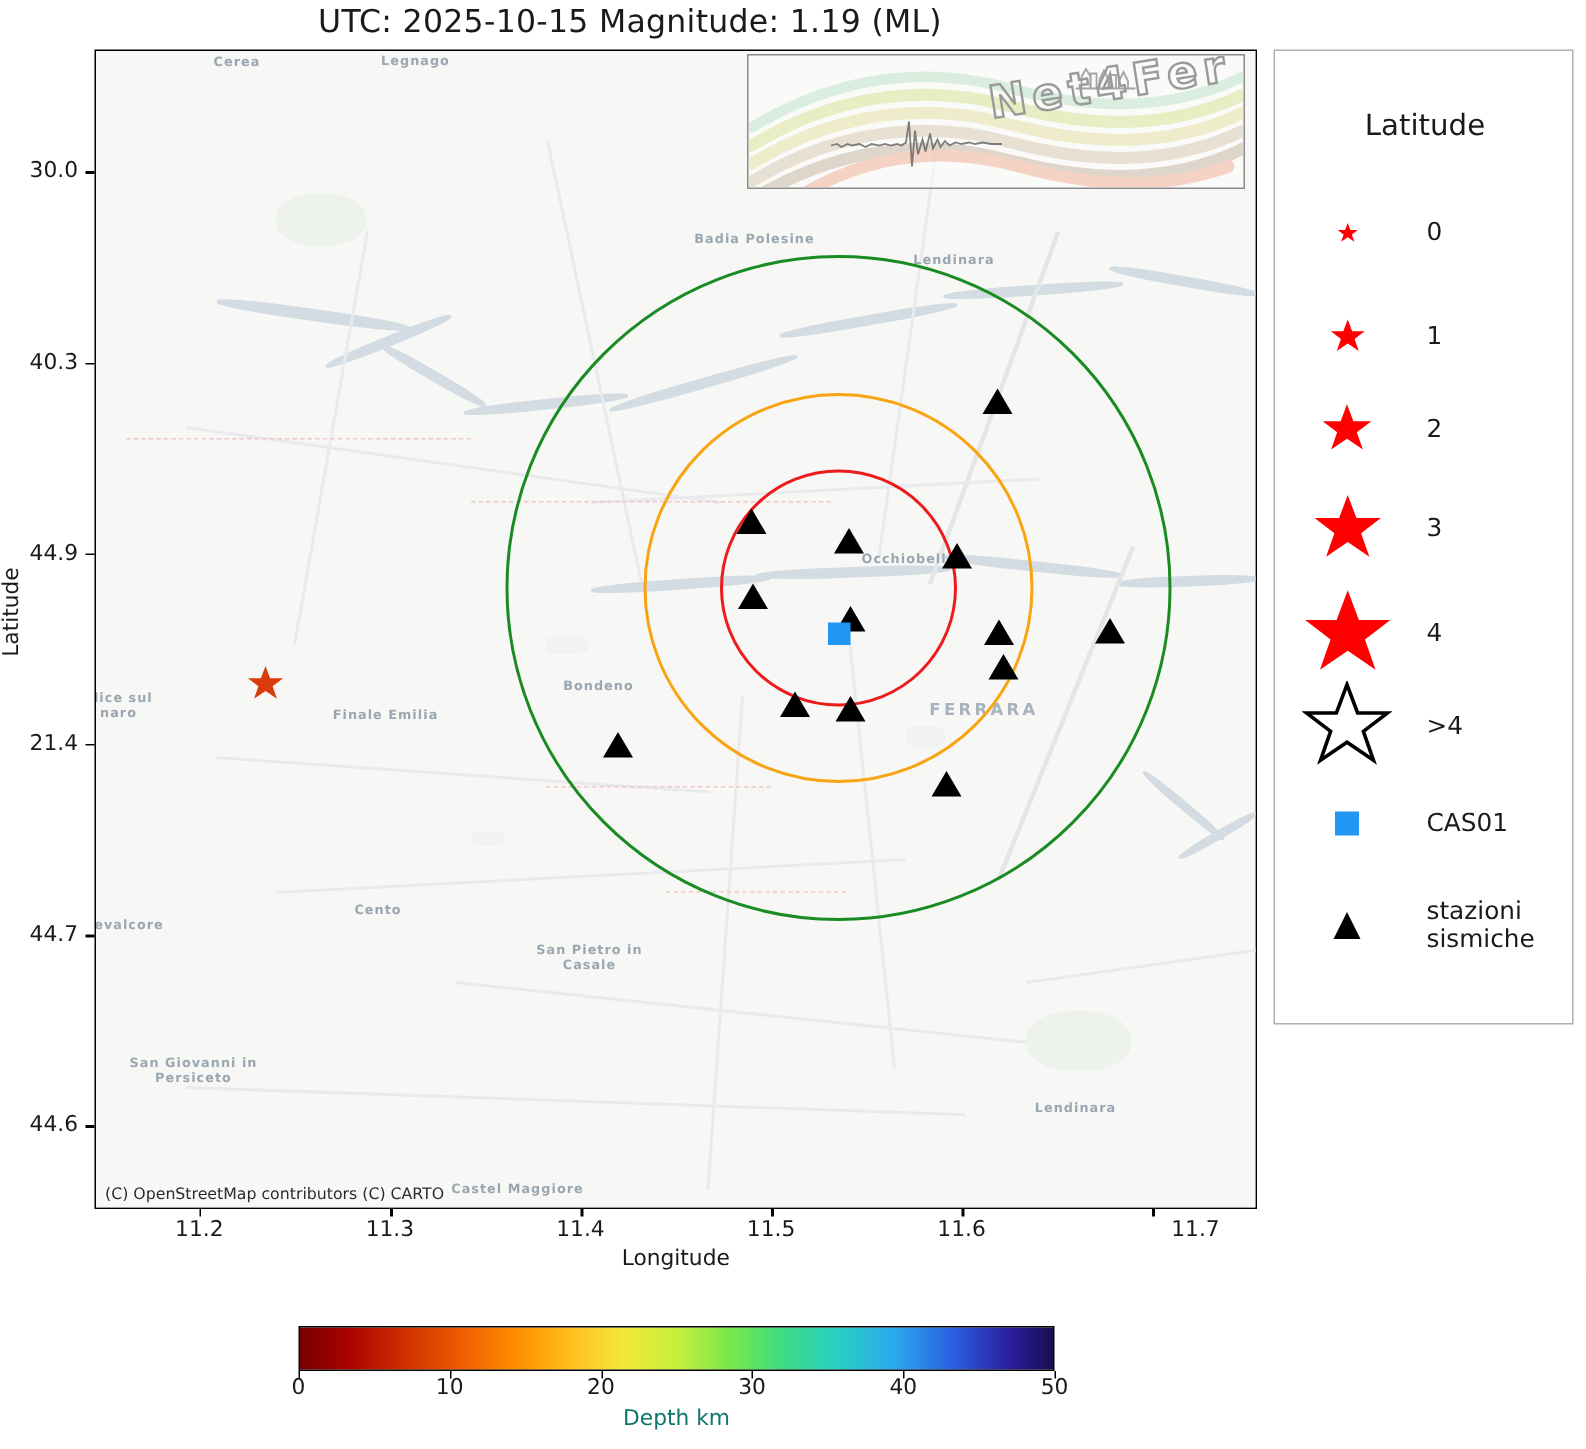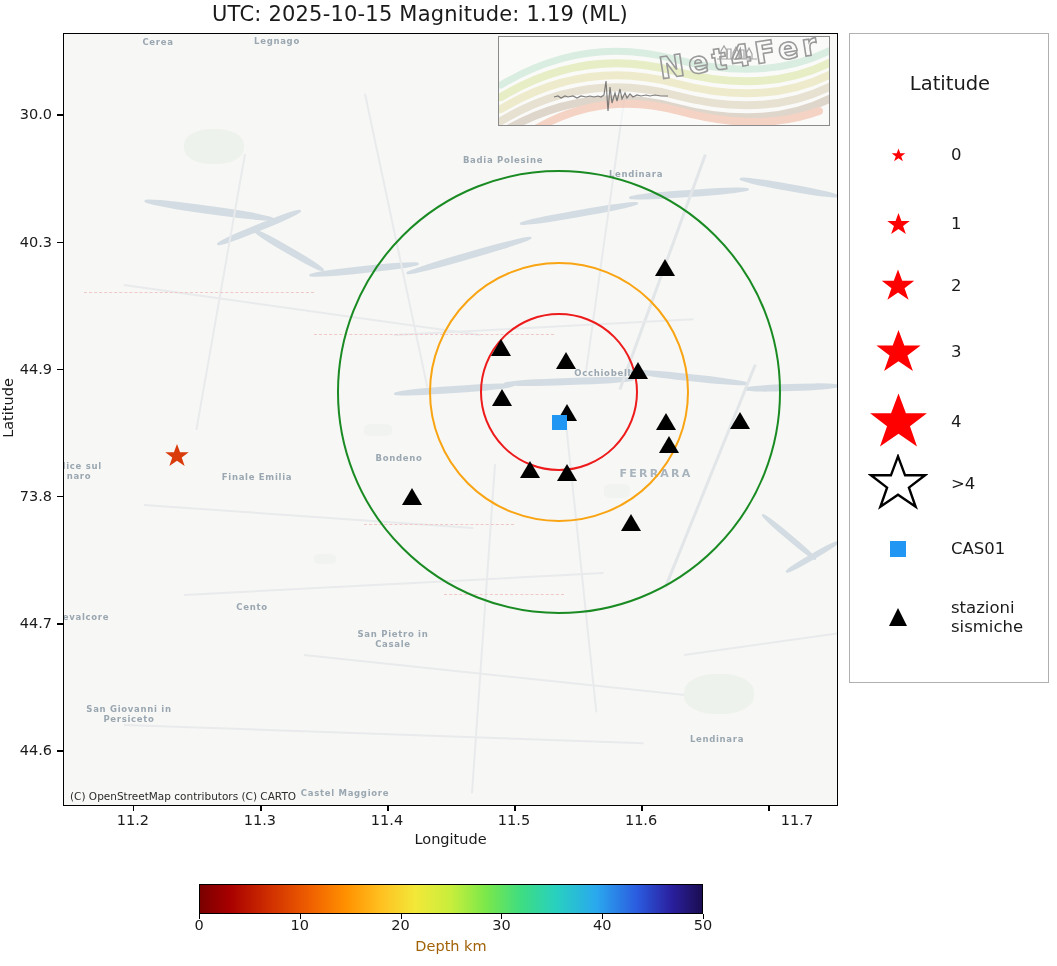--- a/index.html
+++ b/index.html
@@ -74,21 +74,21 @@
   #cbar{width:100%;height:100%;border:1px solid #000;box-sizing:border-box;
         background:linear-gradient(to right,
           #7a0000 0%,  #a80000 6%,  #d03000 14%, #f06000 22%,
           #ff9000 29%, #ffc020 36%, #f2e838 43%, #c8ee3c 50%,
           #7ae84a 57%, #3edc82 64%, #28d0c0 71%, #2aa8ee 79%,
           #2b5ce0 87%, #2a1f9e 94%, #1b0d52 100%);}
   .cbtick{position:absolute;top:914px;width:1px;height:0;}
   .cblab{position:absolute;top:917px;font-size:14.5px;color:#1a1a1a;
          transform:translateX(-50%);}
   #cblabel{position:absolute;left:199px;top:938px;width:504px;text-align:center;
-           font-size:14.5px;color:#a16207;}
+           font-size:14.5px;color:#0f766e;}
 </style>
 </head>
 <body>
 
 <div id="fig-title">UTC: 2025-10-15 Magnitude: 1.19 (ML)</div>
 
 <div id="map-axes">
   <div id="basemap">
 
     <div class="river" style="left:80px;top:172px;width:130px;height:8px;transform:rotate(8deg);"></div>
@@ -221,21 +221,21 @@
     <div class="tlab" style="left: 514.025px; top: 812px; transform: translateX(-50%);">11.5</div>
     <div class="tick" style="left: 641.074px; top: 806px; width: 1.6px; height: 5px;"></div>
     <div class="tlab" style="left: 641.074px; top: 812px; transform: translateX(-50%);">11.6</div>
     <div class="tick" style="left: 768.123px; top: 806px; width: 1.6px; height: 5px;"></div>
     <div class="tlab" style="left: 797px; top: 812px; transform: translateX(-50%);">11.7</div>
     <div class="tick" style="left: 57px; top: 750.059px; width: 6px; height: 1.6px;"></div>
     <div class="tlab" style="left: 52px; top: 750.059px; transform: translate(-100%, -50%);">44.6</div>
     <div class="tick" style="left: 57px; top: 622.921px; width: 6px; height: 1.6px;"></div>
     <div class="tlab" style="left: 52px; top: 622.921px; transform: translate(-100%, -50%);">44.7</div>
     <div class="tick" style="left: 57px; top: 495.783px; width: 6px; height: 1.6px;"></div>
-    <div class="tlab" style="left: 52px; top: 495.783px; transform: translate(-100%, -50%);">73.8</div>
+    <div class="tlab" style="left: 52px; top: 495.783px; transform: translate(-100%, -50%);">21.4</div>
     <div class="tick" style="left: 57px; top: 368.645px; width: 6px; height: 1.6px;"></div>
     <div class="tlab" style="left: 52px; top: 368.645px; transform: translate(-100%, -50%);">44.9</div>
     <div class="tick" style="left: 57px; top: 241.507px; width: 6px; height: 1.6px;"></div>
     <div class="tlab" style="left: 52px; top: 241.507px; transform: translate(-100%, -50%);">40.3</div>
     <div class="tick" style="left: 57px; top: 114.368px; width: 6px; height: 1.6px;"></div>
     <div class="tlab" style="left: 52px; top: 114.368px; transform: translate(-100%, -50%);">30.0</div>
   </div>
 <div id="xlabel">Longitude</div>
 <div id="ylabel">Latitude</div>
 

